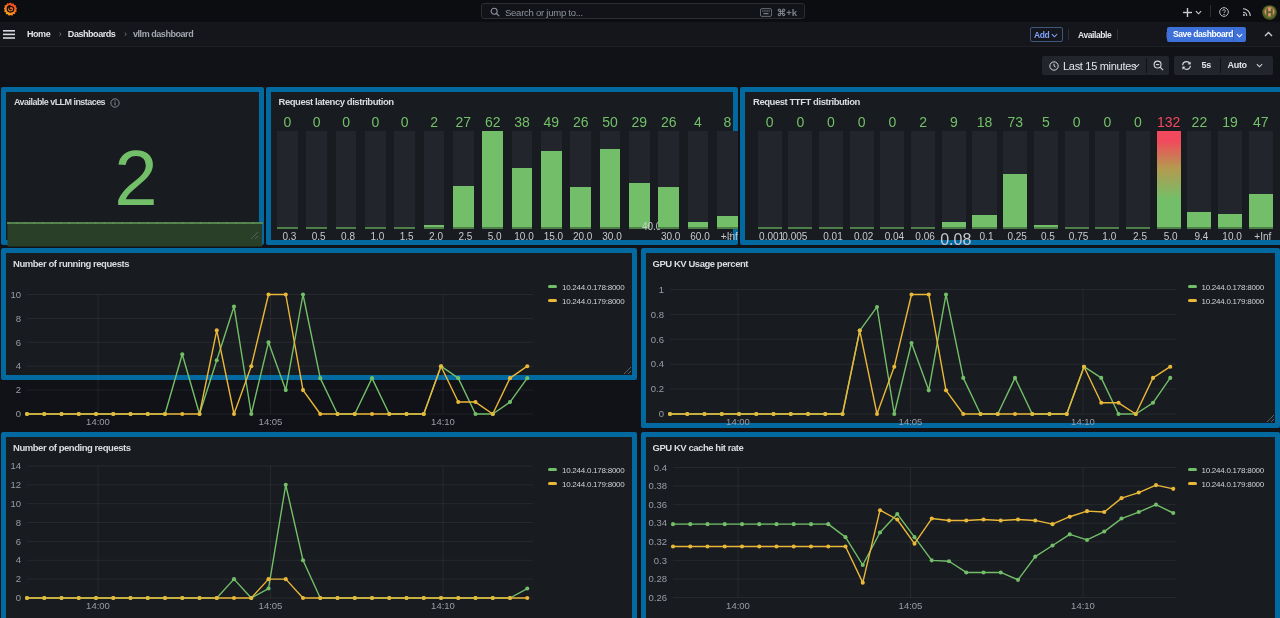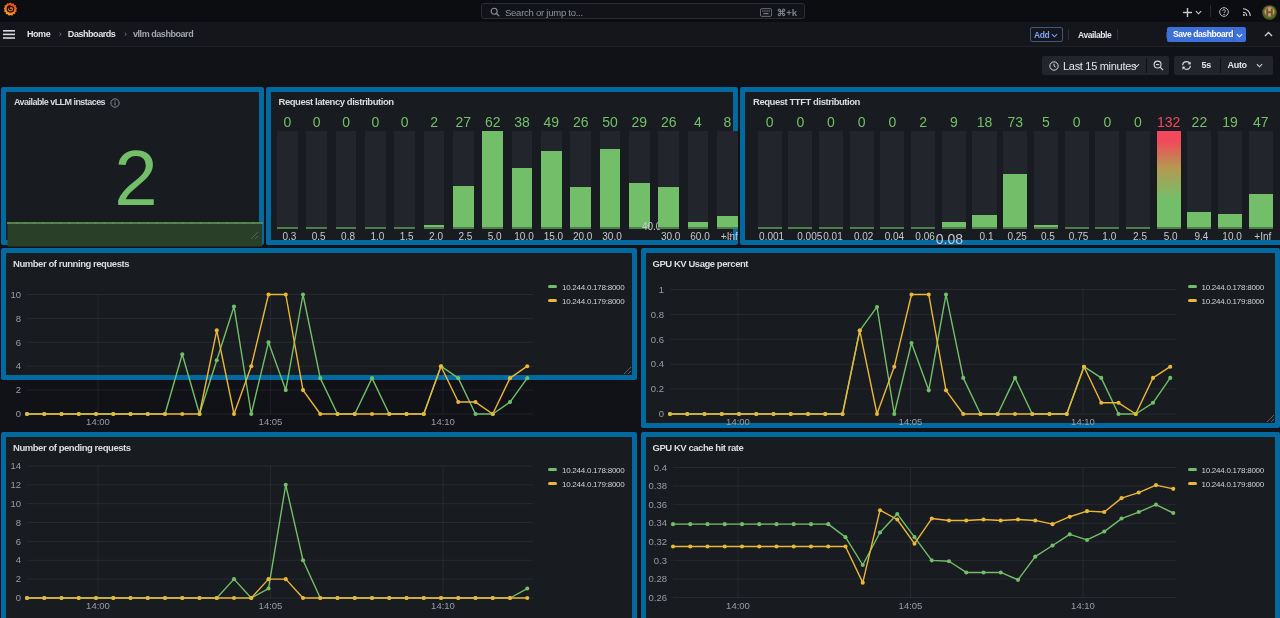--- a/index.html
+++ b/index.html
@@ -254,42 +254,42 @@
   </div>
 <div class="panel" style="left:740px;top:87px;width:565px;height:157.5px">
     <div class="ptitle" style="left:8px;top:4px">Request TTFT distribution</div>
     <div style="position:absolute;left:12.5px;top:38.5px;width:24.2px;height:98px;background:#22252B"></div>
     <div style="position:absolute;left:12.5px;top:135px;width:24.2px;height:1.5px;background:#4E7F48"></div>
     <div style="position:absolute;left:9.6px;top:22px;width:30px;text-align:center;font-size:14px;color:#73BF69">0</div>
     <div style="position:absolute;left:6.6px;top:138.5px;width:40px;text-align:center;font-size:10px;color:#C8C9CE">0.001</div>
     <div style="position:absolute;left:43.2px;top:38.5px;width:24.2px;height:98px;background:#22252B"></div>
     <div style="position:absolute;left:43.2px;top:135px;width:24.2px;height:1.5px;background:#4E7F48"></div>
     <div style="position:absolute;left:40.3px;top:22px;width:30px;text-align:center;font-size:14px;color:#73BF69">0</div>
-    <div style="position:absolute;left:37.3px;top:138.5px;width:40px;text-align:right;font-size:10px;color:#C8C9CE">0.005</div>
+    <div style="position:absolute;left:37.3px;top:138.5px;width:40px;text-align:left;font-size:10px;color:#C8C9CE">0.005</div>
     <div style="position:absolute;left:73.9px;top:38.5px;width:24.2px;height:98px;background:#22252B"></div>
     <div style="position:absolute;left:73.9px;top:135px;width:24.2px;height:1.5px;background:#4E7F48"></div>
     <div style="position:absolute;left:71px;top:22px;width:30px;text-align:center;font-size:14px;color:#73BF69">0</div>
     <div style="position:absolute;left:68px;top:138.5px;width:40px;text-align:center;font-size:10px;color:#C8C9CE">0.01</div>
     <div style="position:absolute;left:104.6px;top:38.5px;width:24.2px;height:98px;background:#22252B"></div>
     <div style="position:absolute;left:104.6px;top:135px;width:24.2px;height:1.5px;background:#4E7F48"></div>
     <div style="position:absolute;left:101.7px;top:22px;width:30px;text-align:center;font-size:14px;color:#73BF69">0</div>
     <div style="position:absolute;left:98.7px;top:138.5px;width:40px;text-align:center;font-size:10px;color:#C8C9CE">0.02</div>
     <div style="position:absolute;left:135.3px;top:38.5px;width:24.2px;height:98px;background:#22252B"></div>
     <div style="position:absolute;left:135.3px;top:135px;width:24.2px;height:1.5px;background:#4E7F48"></div>
     <div style="position:absolute;left:132.4px;top:22px;width:30px;text-align:center;font-size:14px;color:#73BF69">0</div>
     <div style="position:absolute;left:129.4px;top:138.5px;width:40px;text-align:center;font-size:10px;color:#C8C9CE">0.04</div>
     <div style="position:absolute;left:166px;top:38.5px;width:24.2px;height:98px;background:#22252B"></div>
     <div style="position:absolute;left:166px;top:135px;width:24.2px;height:1.5px;background:#4E7F48"></div>
     <div style="position:absolute;left:163.1px;top:22px;width:30px;text-align:center;font-size:14px;color:#73BF69">2</div>
     <div style="position:absolute;left:160.1px;top:138.5px;width:40px;text-align:center;font-size:10px;color:#C8C9CE">0.06</div>
     <div style="position:absolute;left:196.7px;top:38.5px;width:24.2px;height:98px;background:#22252B"></div>
     <div style="position:absolute;left:196.7px;top:129.82px;width:24.2px;height:6.68px;background:#73BF69"></div>
     <div style="position:absolute;left:196.7px;top:135px;width:24.2px;height:1.5px;background:#4E7F48"></div>
     <div style="position:absolute;left:193.8px;top:22px;width:30px;text-align:center;font-size:14px;color:#73BF69">9</div>
-    <div style="position:absolute;left:190.8px;top:138.5px;width:40px;text-align:left;font-size:14px;color:#C8C9CE">0.08</div>
+    <div style="position:absolute;left:190.8px;top:138.5px;width:40px;text-align:center;font-size:16px;color:#C8C9CE">0.08</div>
     <div style="position:absolute;left:227.4px;top:38.5px;width:24.2px;height:98px;background:#22252B"></div>
     <div style="position:absolute;left:227.4px;top:123.14px;width:24.2px;height:13.36px;background:#73BF69"></div>
     <div style="position:absolute;left:227.4px;top:135px;width:24.2px;height:1.5px;background:#4E7F48"></div>
     <div style="position:absolute;left:224.5px;top:22px;width:30px;text-align:center;font-size:14px;color:#73BF69">18</div>
     <div style="position:absolute;left:221.5px;top:138.5px;width:40px;text-align:center;font-size:10px;color:#C8C9CE">0.1</div>
     <div style="position:absolute;left:258.1px;top:38.5px;width:24.2px;height:98px;background:#22252B"></div>
     <div style="position:absolute;left:258.1px;top:82.3px;width:24.2px;height:54.2px;background:#73BF69"></div>
     <div style="position:absolute;left:258.1px;top:135px;width:24.2px;height:1.5px;background:#4E7F48"></div>
     <div style="position:absolute;left:255.2px;top:22px;width:30px;text-align:center;font-size:14px;color:#73BF69">73</div>
     <div style="position:absolute;left:252.2px;top:138.5px;width:40px;text-align:center;font-size:10px;color:#C8C9CE">0.25</div>

